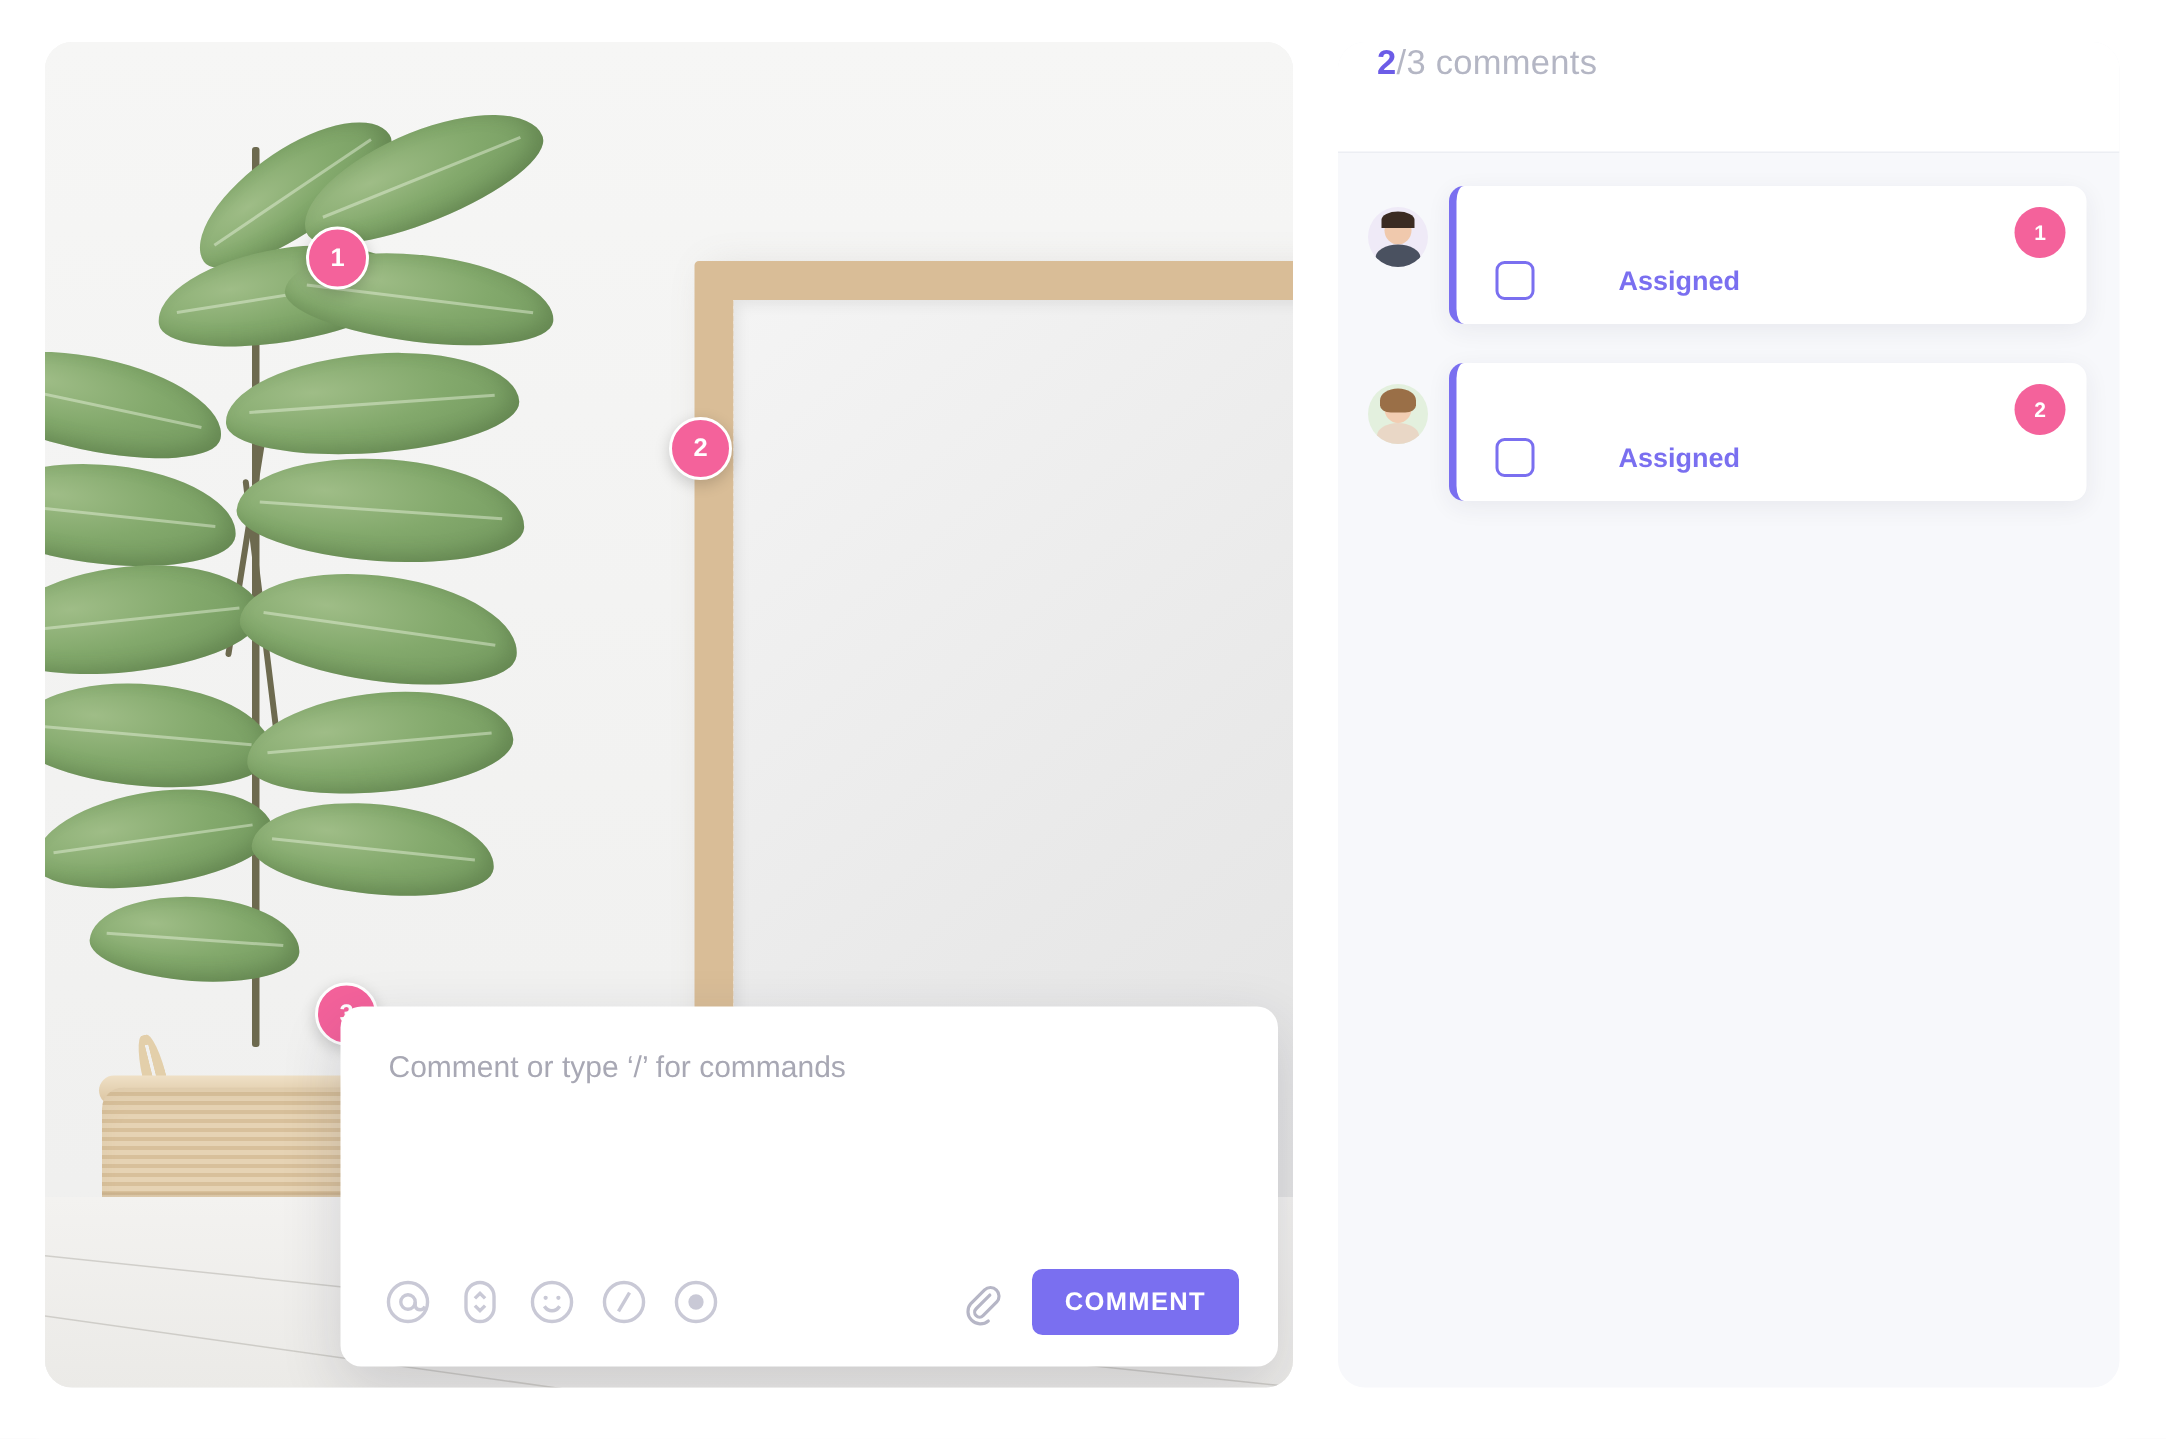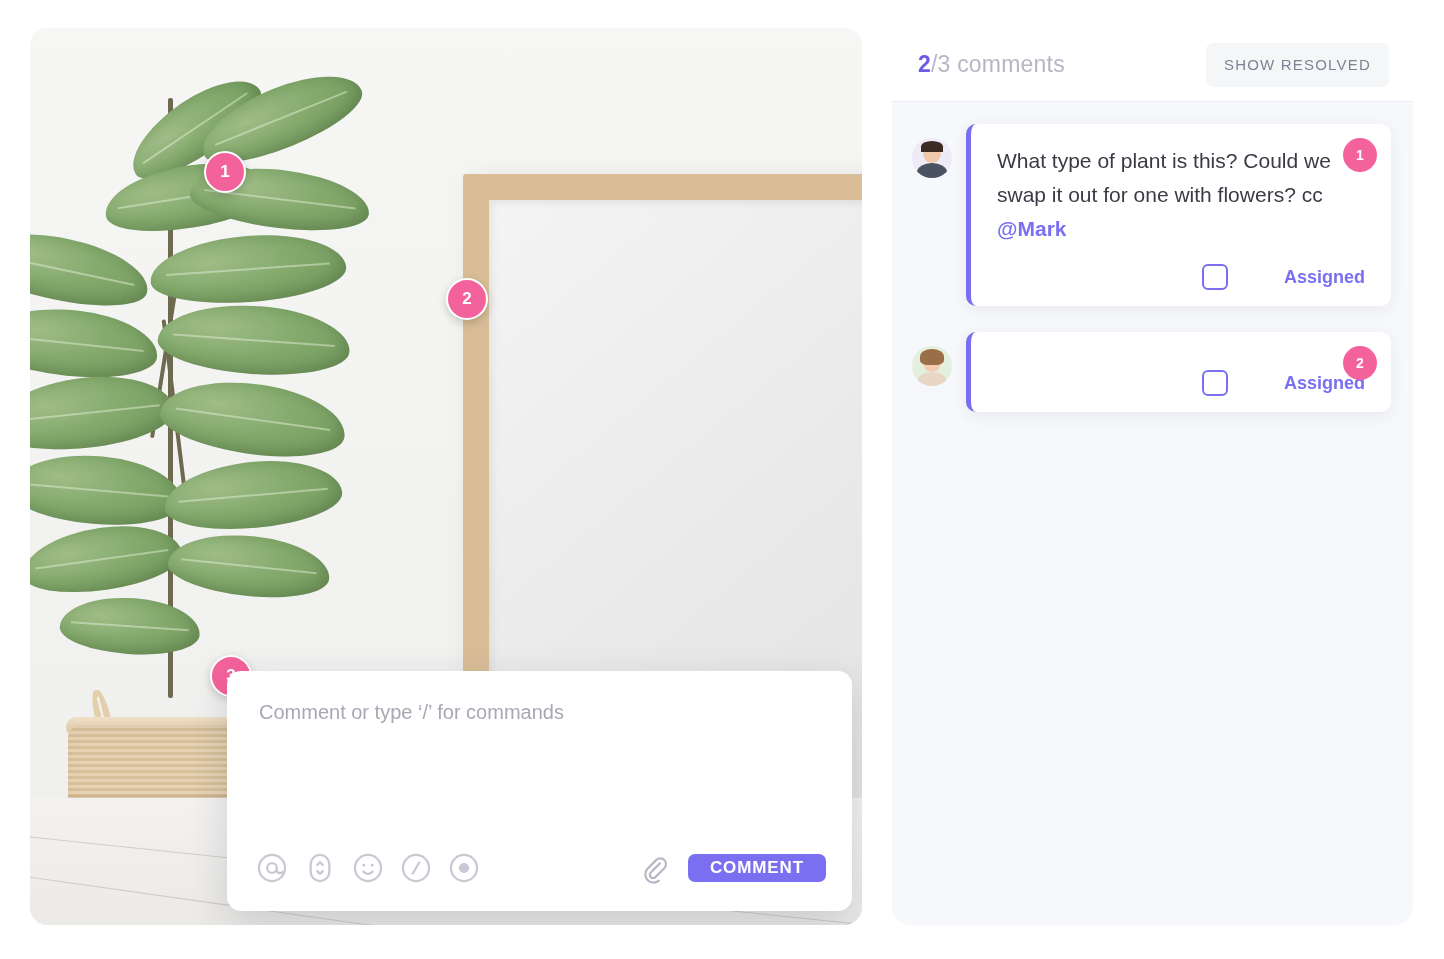--- a/index.html
+++ b/index.html
@@ -160,40 +160,40 @@
   .composer-bar {
     position:absolute; left:0; right:0; bottom:0; height:86px;
     display:flex; align-items:center; padding:0 26px 0 28px;
   }
   .tool { width:34px; height:34px; margin-right:14px; cursor:pointer; color:#c9c9d6; }
   .tool svg { display:block; }
   .bar-spacer { flex:1; }
   .clip { width:30px; height:32px; margin-right:20px; cursor:pointer; color:#b6b6c6; }
   .comment-btn {
     background:#7a6ff0; color:#fff; border:none;
-    border-radius:7px; padding:0 22px; height:28px;
+    border-radius:7px; padding:0 22px; height:44px;
     font-family:"Liberation Sans", sans-serif;
     font-size:17px; font-weight:700; letter-spacing:.9px;
     cursor:pointer;
   }
 
   
   .side-panel {
     position:absolute;
     left: 892px; top: 28px;
     width: 521px; height: 897px;
     background:#f7f8fb;
     border-radius: 18px;
     overflow:hidden;
   }
   .panel-header {
     position:absolute; left:0; top:0; right:0; height:74px;
     background:#ffffff;
     border-bottom:1px solid #eceef3;
-    display:flex; align-items:center; padding: 0 24px 0 26px;
+    display:flex; align-items:flex-start; padding: 0 24px 0 26px;
   }
   .count { font-size:23px; color:#b4b6c4; letter-spacing:.2px; }
   .count .done { color:#6c5ce7; font-weight:700; }
   .hdr-spacer { flex:1; }
   .show-resolved {
     background:#f5f6f8; border:none; border-radius:7px;
     padding: 0 18px; height:44px;
     color:#7e8394; font-size:15px; letter-spacing:1.2px;
     font-family:"Liberation Sans", sans-serif;
     cursor:pointer;
@@ -217,21 +217,21 @@
     border-left: 5px solid #7a6ff0;
     border-radius: 10px;
     box-shadow: 0 4px 16px rgba(40,40,70,.07);
     padding: 20px 26px 16px 26px;
   }
   .bubble-head { display:flex; align-items:baseline; margin-bottom:10px; }
   .author { font-size:19px; font-weight:700; color:#2f3038; margin-right:10px; }
   .time { font-size:16px; color:#8a8d9c; }
   .bubble-text { font-size:21px; line-height:1.62; color:#3a3b45; }
   .mention { color:#7a6ff0; font-weight:700; }
-  .bubble-foot { display:flex; justify-content:flex-end; align-items:center; margin-top:18px;gap:44px; }
+  .bubble-foot { display:flex; align-items:center; margin-top:30px;gap:44px; }
   .checkbox {
     width:26px; height:26px; border:2px solid #7a6ff0;
     border-radius:6px; margin-right:12px; cursor:pointer; background:#fff;
   }
   .assigned-label { font-size:18px; color:#7a6ff0; font-weight:600; }
   .bubble-pin {
     position:absolute; right:14px; top:14px;
     width:34px; height:34px; border-radius:50%;
     background:#f4629b; color:#fff;
     display:flex; align-items:center; justify-content:center;
@@ -348,36 +348,32 @@
     </div>
   </div>
 
   <div class="side-panel">
 
     <div class="panel-header">
       <div class="count">
         <span class="done">2</span><span>/3 comments</span>
       </div>
       <span class="hdr-spacer"></span>
-      <button class="show-resolved">SHOW RESOLVED</button>
     </div>
 
     <div class="comment-list">
 
       <div class="comment-row">
         <div class="avatar av-brendan">
           <div class="av-head" style="left:11px; top:6px; width:18px; height:19px; background:#f0c9ad;"></div>
           <div class="av-head" style="left:9px; top:3px; width:22px; height:11px; background:#3b2b22; border-radius:50% 50% 0 0;"></div>
           <div class="av-body" style="left:5px; top:25px; width:30px; height:18px; background:#4a5160;"></div>
         </div>
         <div class="bubble">
           <div class="bubble-pin">1</div>
-          <div class="bubble-text">
-            <span>What type of plant is this? Could we swap it out for one with flowers? cc </span><span class="mention">@Mark</span><span></span>
-          </div>
           <div class="bubble-foot">
             <span class="checkbox"></span>
             <span class="assigned-label">Assigned</span>
           </div>
         </div>
       </div>
 
       <div class="comment-row">
         <div class="avatar av-maria">
           <div class="av-head" style="left:11px; top:7px; width:18px; height:19px; background:#f2cdb2;"></div>

